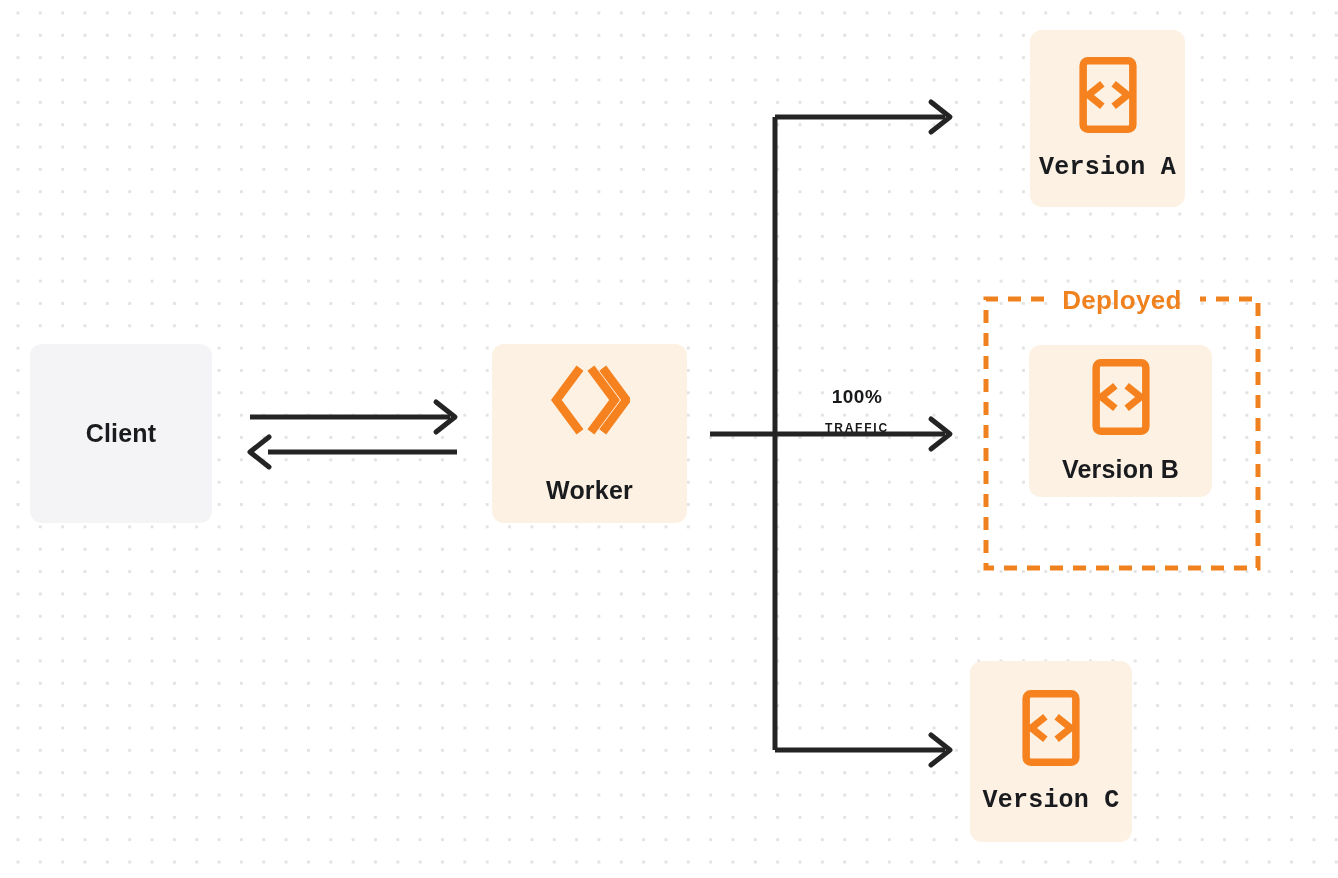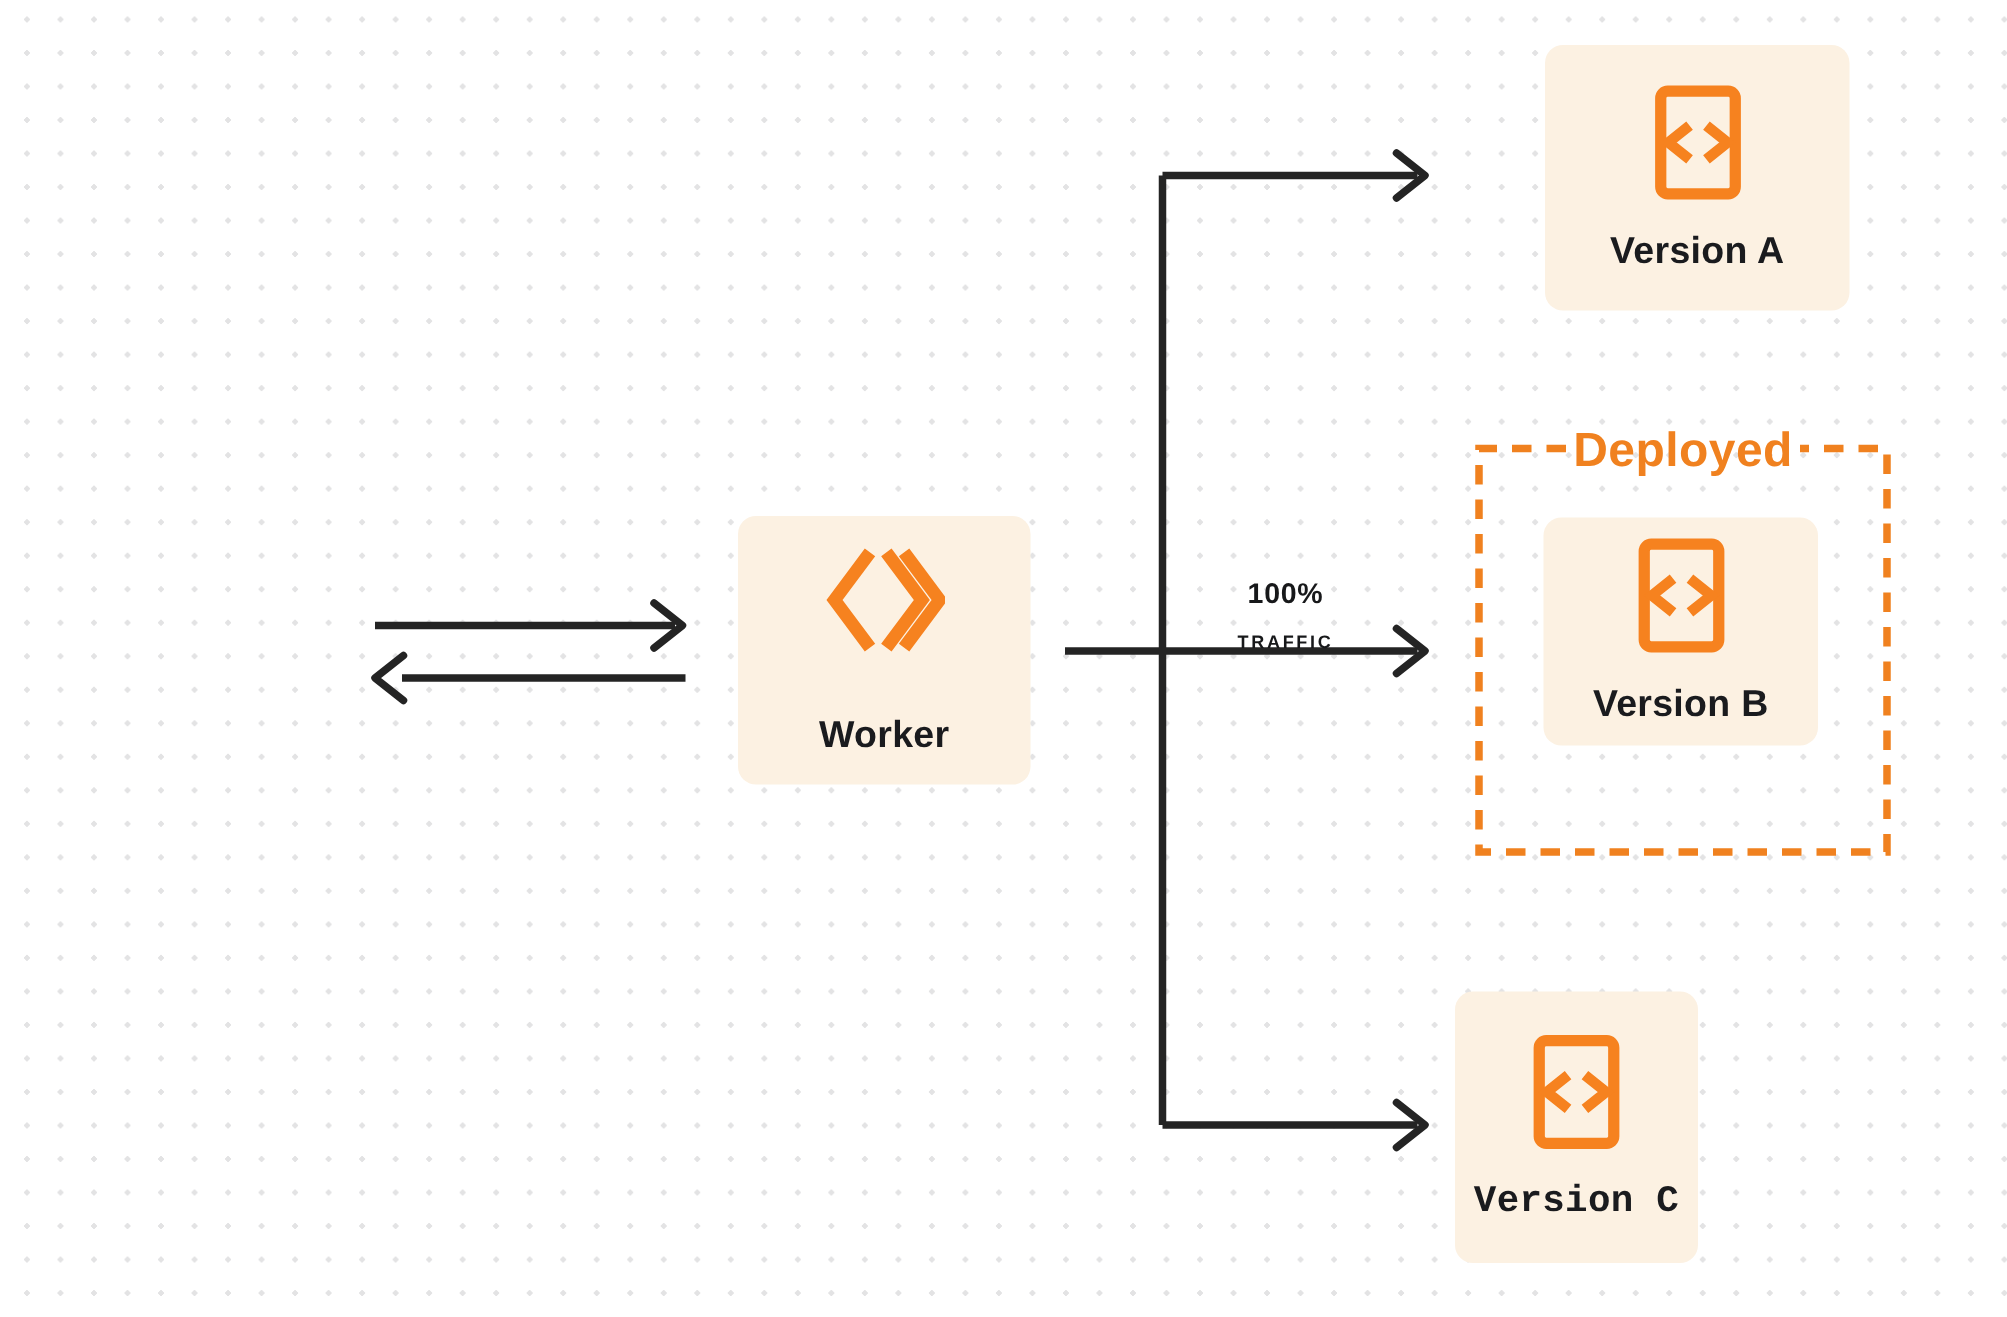--- a/index.html
+++ b/index.html
@@ -37,30 +37,30 @@
     font-size: 25px;
     font-weight: 700;
     color: #1a1b1e;
     letter-spacing: 0.2px;
     white-space: nowrap;
   }
   .node.gray  { background: #f4f4f6; }
   .node.cream { background: #fcf1e2; }
   .node-client    { left: 30px;   top: 344px; width: 182px; height: 179px; }
   .node-worker    { left: 492px;  top: 344px; width: 195px; height: 179px; gap: 39px; }
-  .node-version-a { left: 1030px; top: 30px;  width: 203px; height: 177px; }
+  .node-version-a { left: 1030px; top: 30px;  width: 155px; height: 177px; font-family: Liberation Mono, monospace; }
   .node-version-b { left: 1029px; top: 345px; width: 183px; height: 152px; }
   .node-version-c { left: 970px; top: 661px; width: 162px; height: 181px; font-family: Liberation Mono, monospace; }
 
   .deployed-label {
     position: absolute;
     left: 1122px;
     top: 300px;
     transform: translate(-50%, -50%);
-    font-size: 32px;
+    font-size: 26px;
     font-weight: 700;
     color: #f0811f;
     white-space: nowrap;
     letter-spacing: 0.3px;
   }
   .traffic-label {
     position: absolute;
     left: 787px;
     top: 350px;
     width: 140px;
@@ -104,20 +104,23 @@
       <path d="M775 117 H945"></path>
       <path d="M931 102 L950 117 L931 132" stroke-linecap="round" stroke-linejoin="round"></path>
 
       <path d="M775 750 H945"></path>
       <path d="M931 735 L950 750 L931 765" stroke-linecap="round" stroke-linejoin="round"></path>
     </g>
 
     <path d="M1044 299 L986 299 L986 568 L1258 568 L1258 299 L1200 299" stroke="#f0811f" stroke-width="5" fill="none" stroke-dasharray="13 10"></path>
   </svg>
 
+  <div class="node gray node-client">
+    <span class="label">Client</span>
+  </div>
 
   <div class="node cream node-worker">
     <span class="icon-wrap">
       <svg width="80" height="74" viewBox="0 0 88 80" xmlns="http://www.w3.org/2000/svg">
         <g stroke="#f6821f" stroke-width="9.5" fill="none" stroke-linejoin="miter">
           <path d="M33 5 L7 40 L33 75"></path>
           <path d="M45 5 L71 40 L45 75"></path>
           <path d="M58 5 L84 40 L58 75"></path>
         </g>
       </svg>

